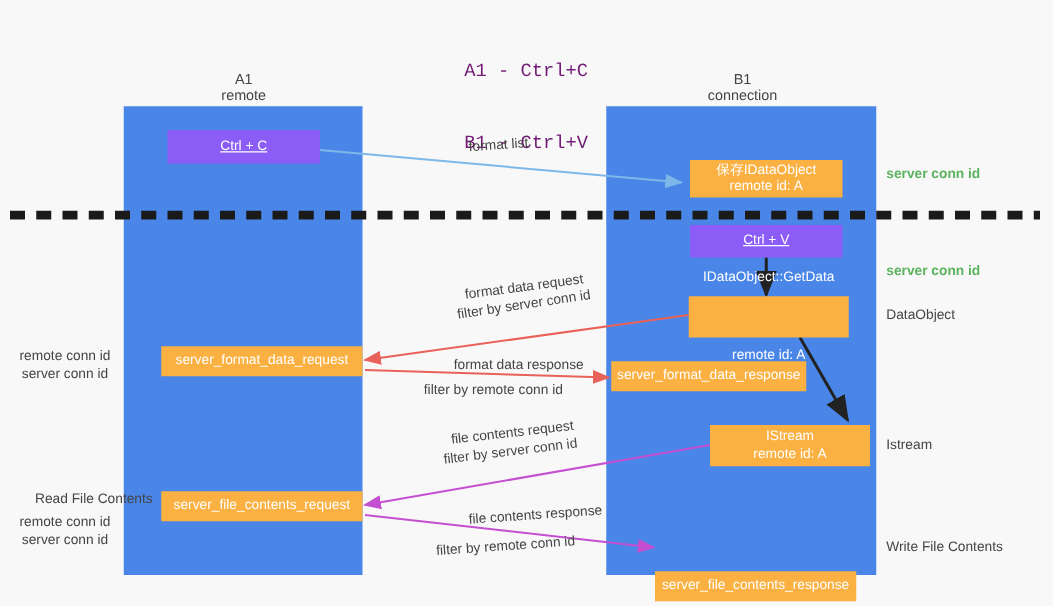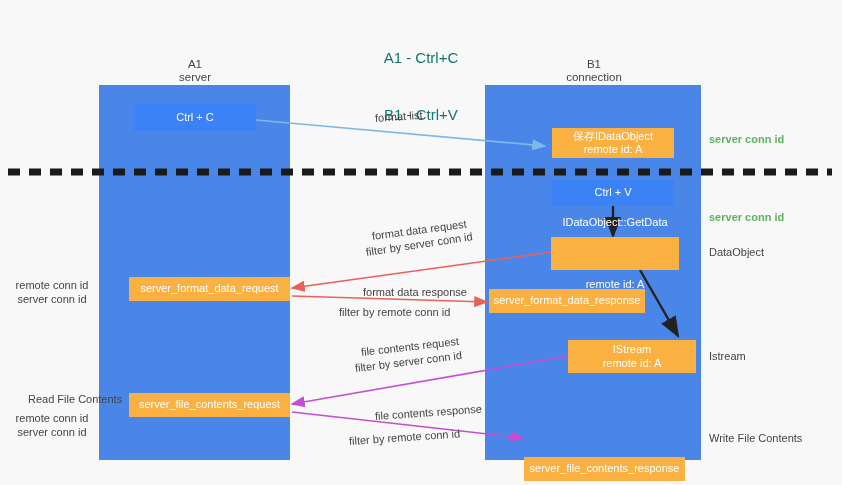--- a/index.html
+++ b/index.html
@@ -21,24 +21,25 @@
     width: 842px;
     height: 485px;
   }
 
   
   .title {
     position: absolute;
     left: 0; right: 0;
     top: 10px;
     text-align: center;
-    color: #0f766e;
+    color: #701a75;
     font-size: 15px;
     line-height: 19px;
     white-space: pre;
+    font-family: Liberation Mono, monospace;
   }
 
   
   .col-head {
     position: absolute;
     text-align: center;
     color: #444;
     font-size: 11.5px;
     line-height: 13px;
     width: 160px;
@@ -57,21 +58,21 @@
     display: flex;
     flex-direction: column;
     align-items: center;
     justify-content: center;
     color: #ffffff;
     font-size: 11px;
     line-height: 13.5px;
     text-align: center;
     z-index: 5;
   }
-  .box.green { background: #3b82f6; }
+  .box.green { background: #8b5cf6; text-decoration: underline; }
   .box.orange { background: #fbb042; align-items: center; }
   .box .l1, .box .l2 { display: block; white-space: nowrap; }
 
   
   .lbl {
     position: absolute;
     font-size: 11px;
     line-height: 14px;
     white-space: nowrap;
     color: #444;
@@ -93,21 +94,21 @@
 
 <div id="canvas">
 
   <div class="title">
     <div>A1 - Ctrl+C</div>
     <div>B1 - Ctrl+V</div>
   </div>
 
   <div class="col-head" style="left:115px; top:58px;">
     <div>A1</div>
-    <div>server</div>
+    <div>remote</div>
   </div>
   <div class="col-head" style="left:514px; top:58px;">
     <div>B1</div>
     <div>connection</div>
   </div>
 
   <div class="lane" style="left:99px; top:85px; width:191px; height:375px;"></div>
   <div class="lane" style="left:485px; top:85px; width:216px; height:375px;"></div>
 
   <svg width="842" height="485">

